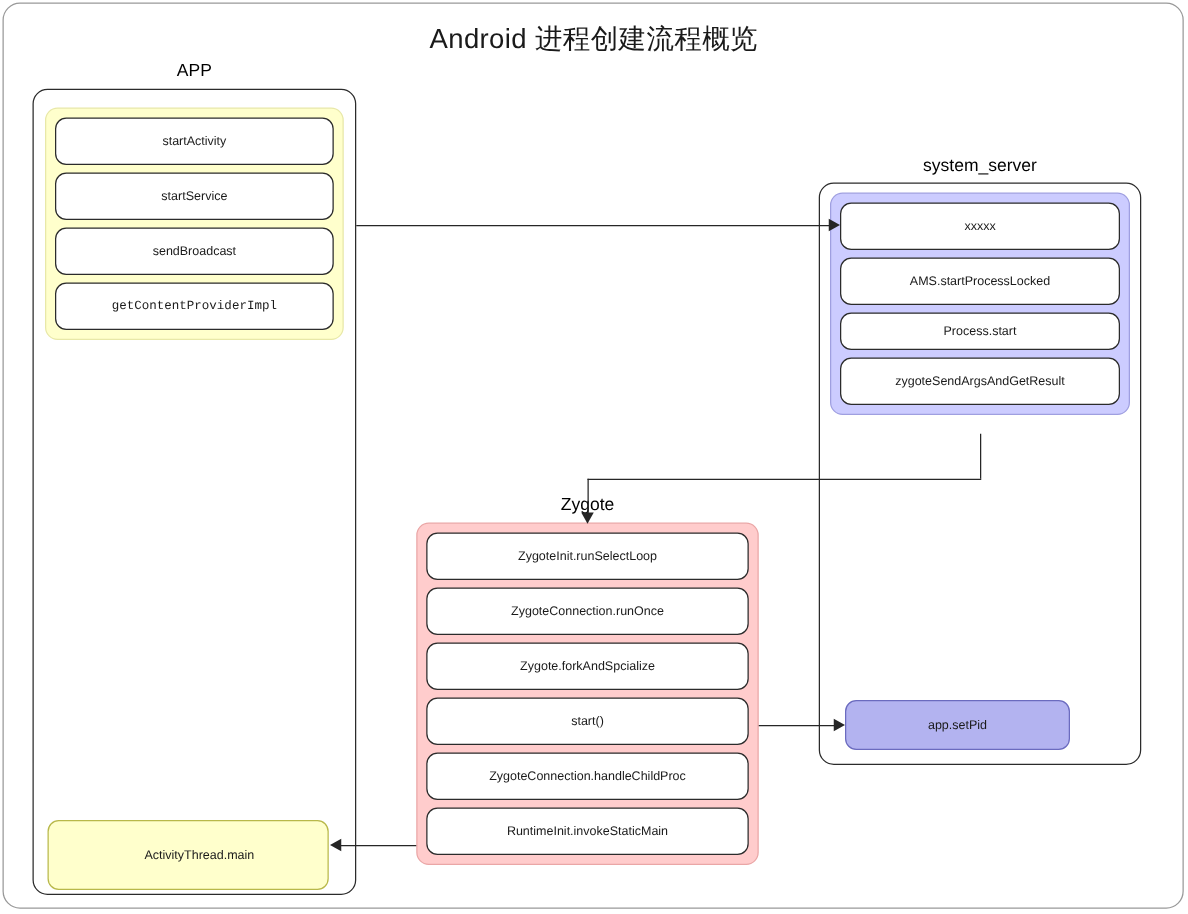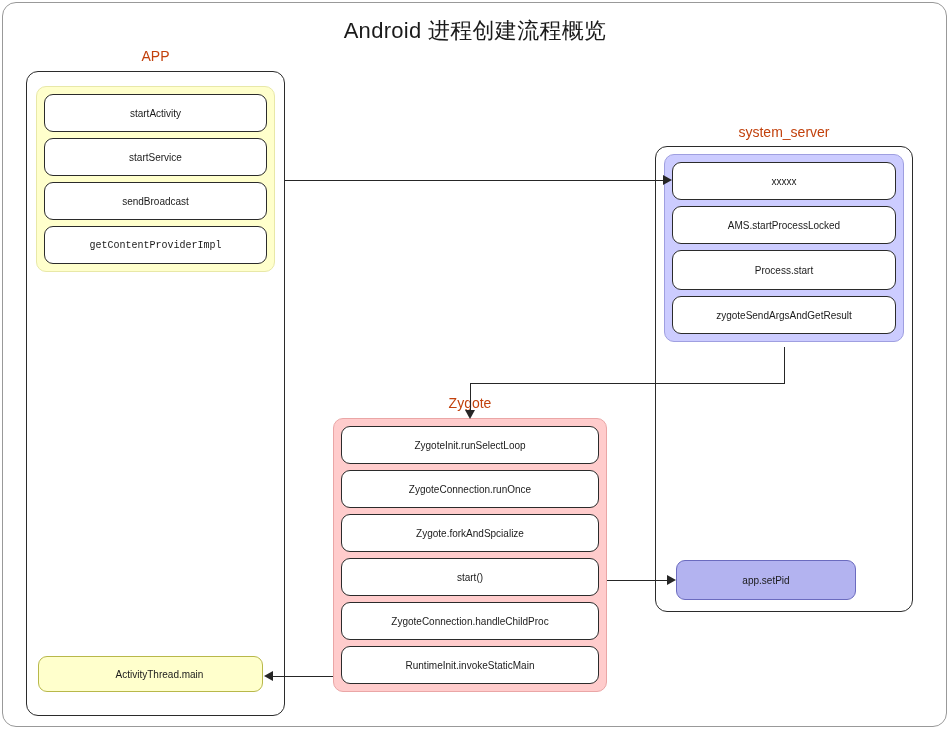--- a/index.html
+++ b/index.html
@@ -45,21 +45,21 @@
     position: absolute;
     box-sizing: border-box;
     border: 1px solid #2b2b2b;
     border-radius: 12px;
     background: #ffffff;
   }
   .lane-label {
     position: absolute;
     text-align: center;
     font-size: 14px;
-    color: #c2410c;
+    color: #000000;
     white-space: nowrap;
   }
   
   .group {
     position: absolute;
     box-sizing: border-box;
     border-radius: 10px;
     padding: 7px 7px;
   }
   .group.yellow {
@@ -145,30 +145,30 @@
 
   <div class="lane" style="left:26px; top:71px; width:259px; height:645px;"></div>
 
   <div class="group yellow" style="left:36px; top:86px; width:239px;">
     <div class="node" style="height:38px;">startActivity</div>
     <div class="node" style="height:38px;">startService</div>
     <div class="node" style="height:38px;">sendBroadcast</div>
     <div class="node" style="height:38px;font-family:Liberation Mono, monospace;">getContentProviderImpl</div>
   </div>
 
-  <div class="node solid-yellow" style="left:38px; top:656px; width:225px; height:36px;padding-left:18px;">ActivityThread.main</div>
+  <div class="node solid-yellow" style="left:38px; top:656px; width:225px; height:56px;padding-left:18px;">ActivityThread.main</div>
 
   <div class="lane-label" style="left:655px; top:124px; width:258px;">system_server</div>
 
   <div class="lane" style="left:655px; top:146px; width:258px; height:466px;"></div>
 
   <div class="group purple" style="left:664px; top:154px; width:240px;">
     <div class="node" style="height:38px;">xxxxx</div>
     <div class="node" style="height:38px;">AMS.startProcessLocked</div>
-    <div class="node" style="height:40px;">Process.start</div>
+    <div class="node" style="height:30px;">Process.start</div>
     <div class="node" style="height:38px;text-align:center;">zygoteSendArgsAndGetResult</div>
   </div>
 
   <div class="node solid-purple" style="left:676px; top:560px; width:180px; height:40px;">app.setPid</div>
 
   <div class="lane-label" style="left:410px; top:395px; width:120px; text-align:center;">Zygote</div>
 
   <div class="group pink" style="left:333px; top:418px; width:274px;">
     <div class="node" style="height:38px;">ZygoteInit.runSelectLoop</div>
     <div class="node" style="height:38px;">ZygoteConnection.runOnce</div>

